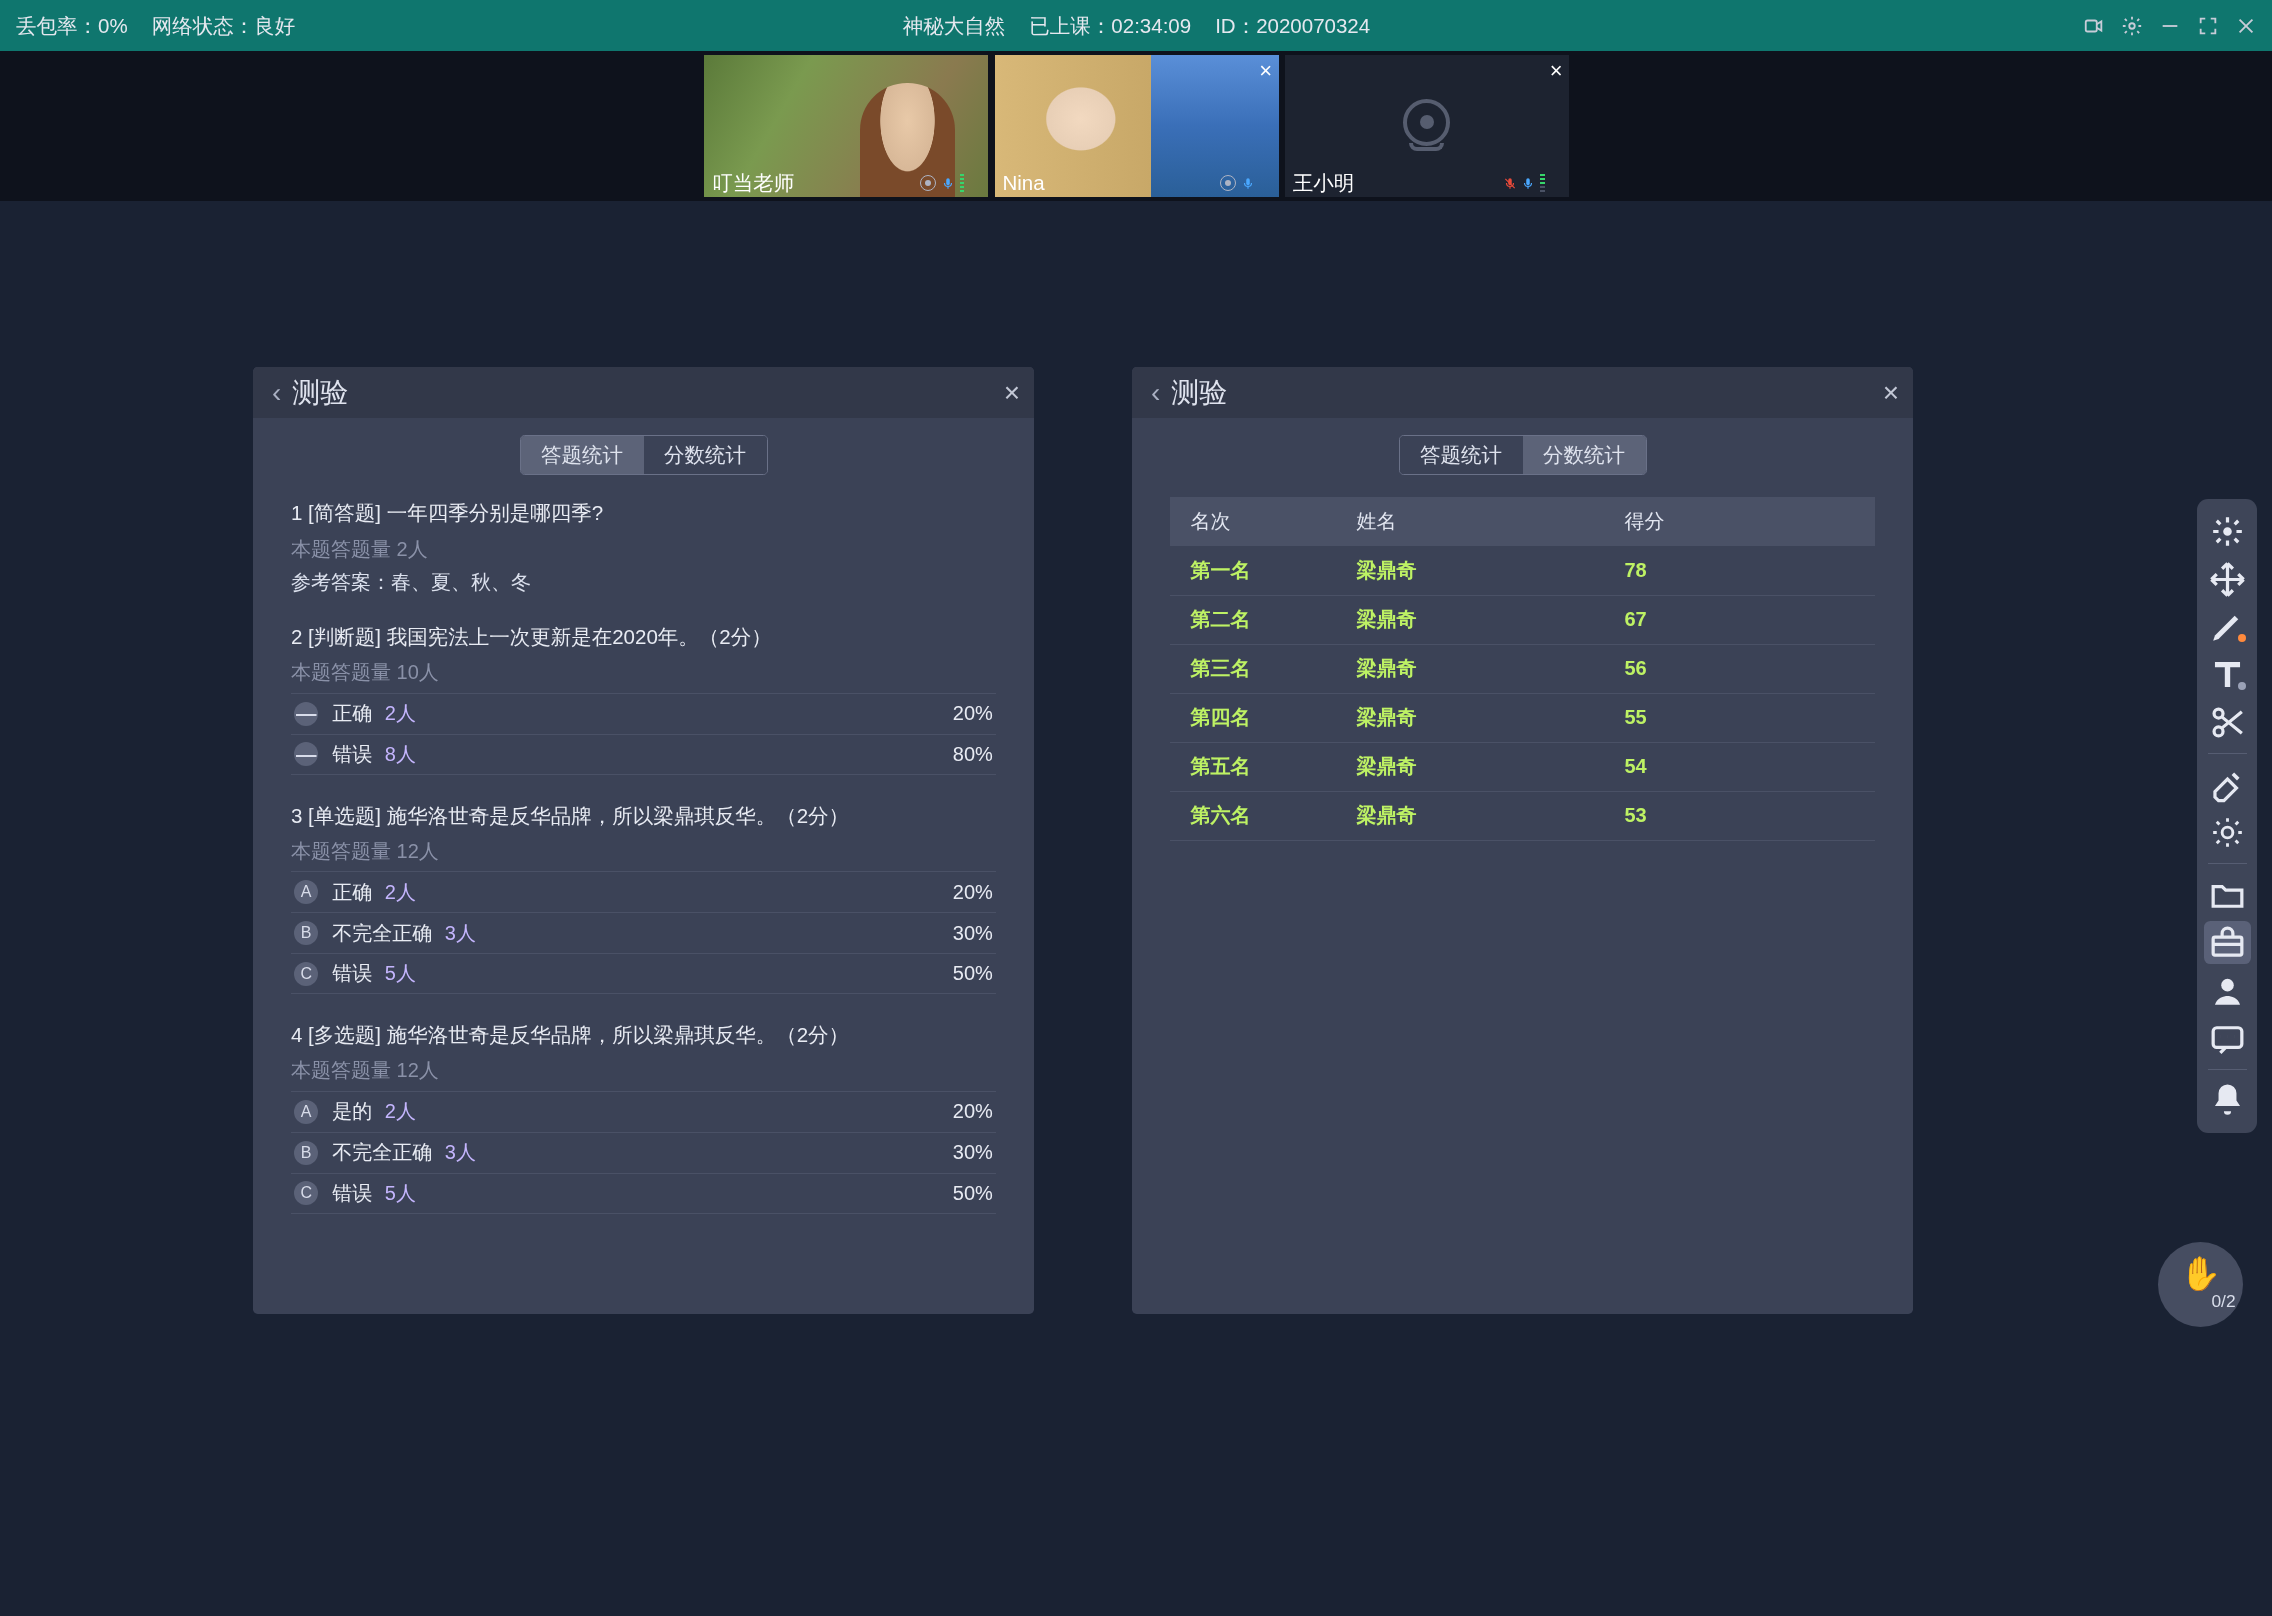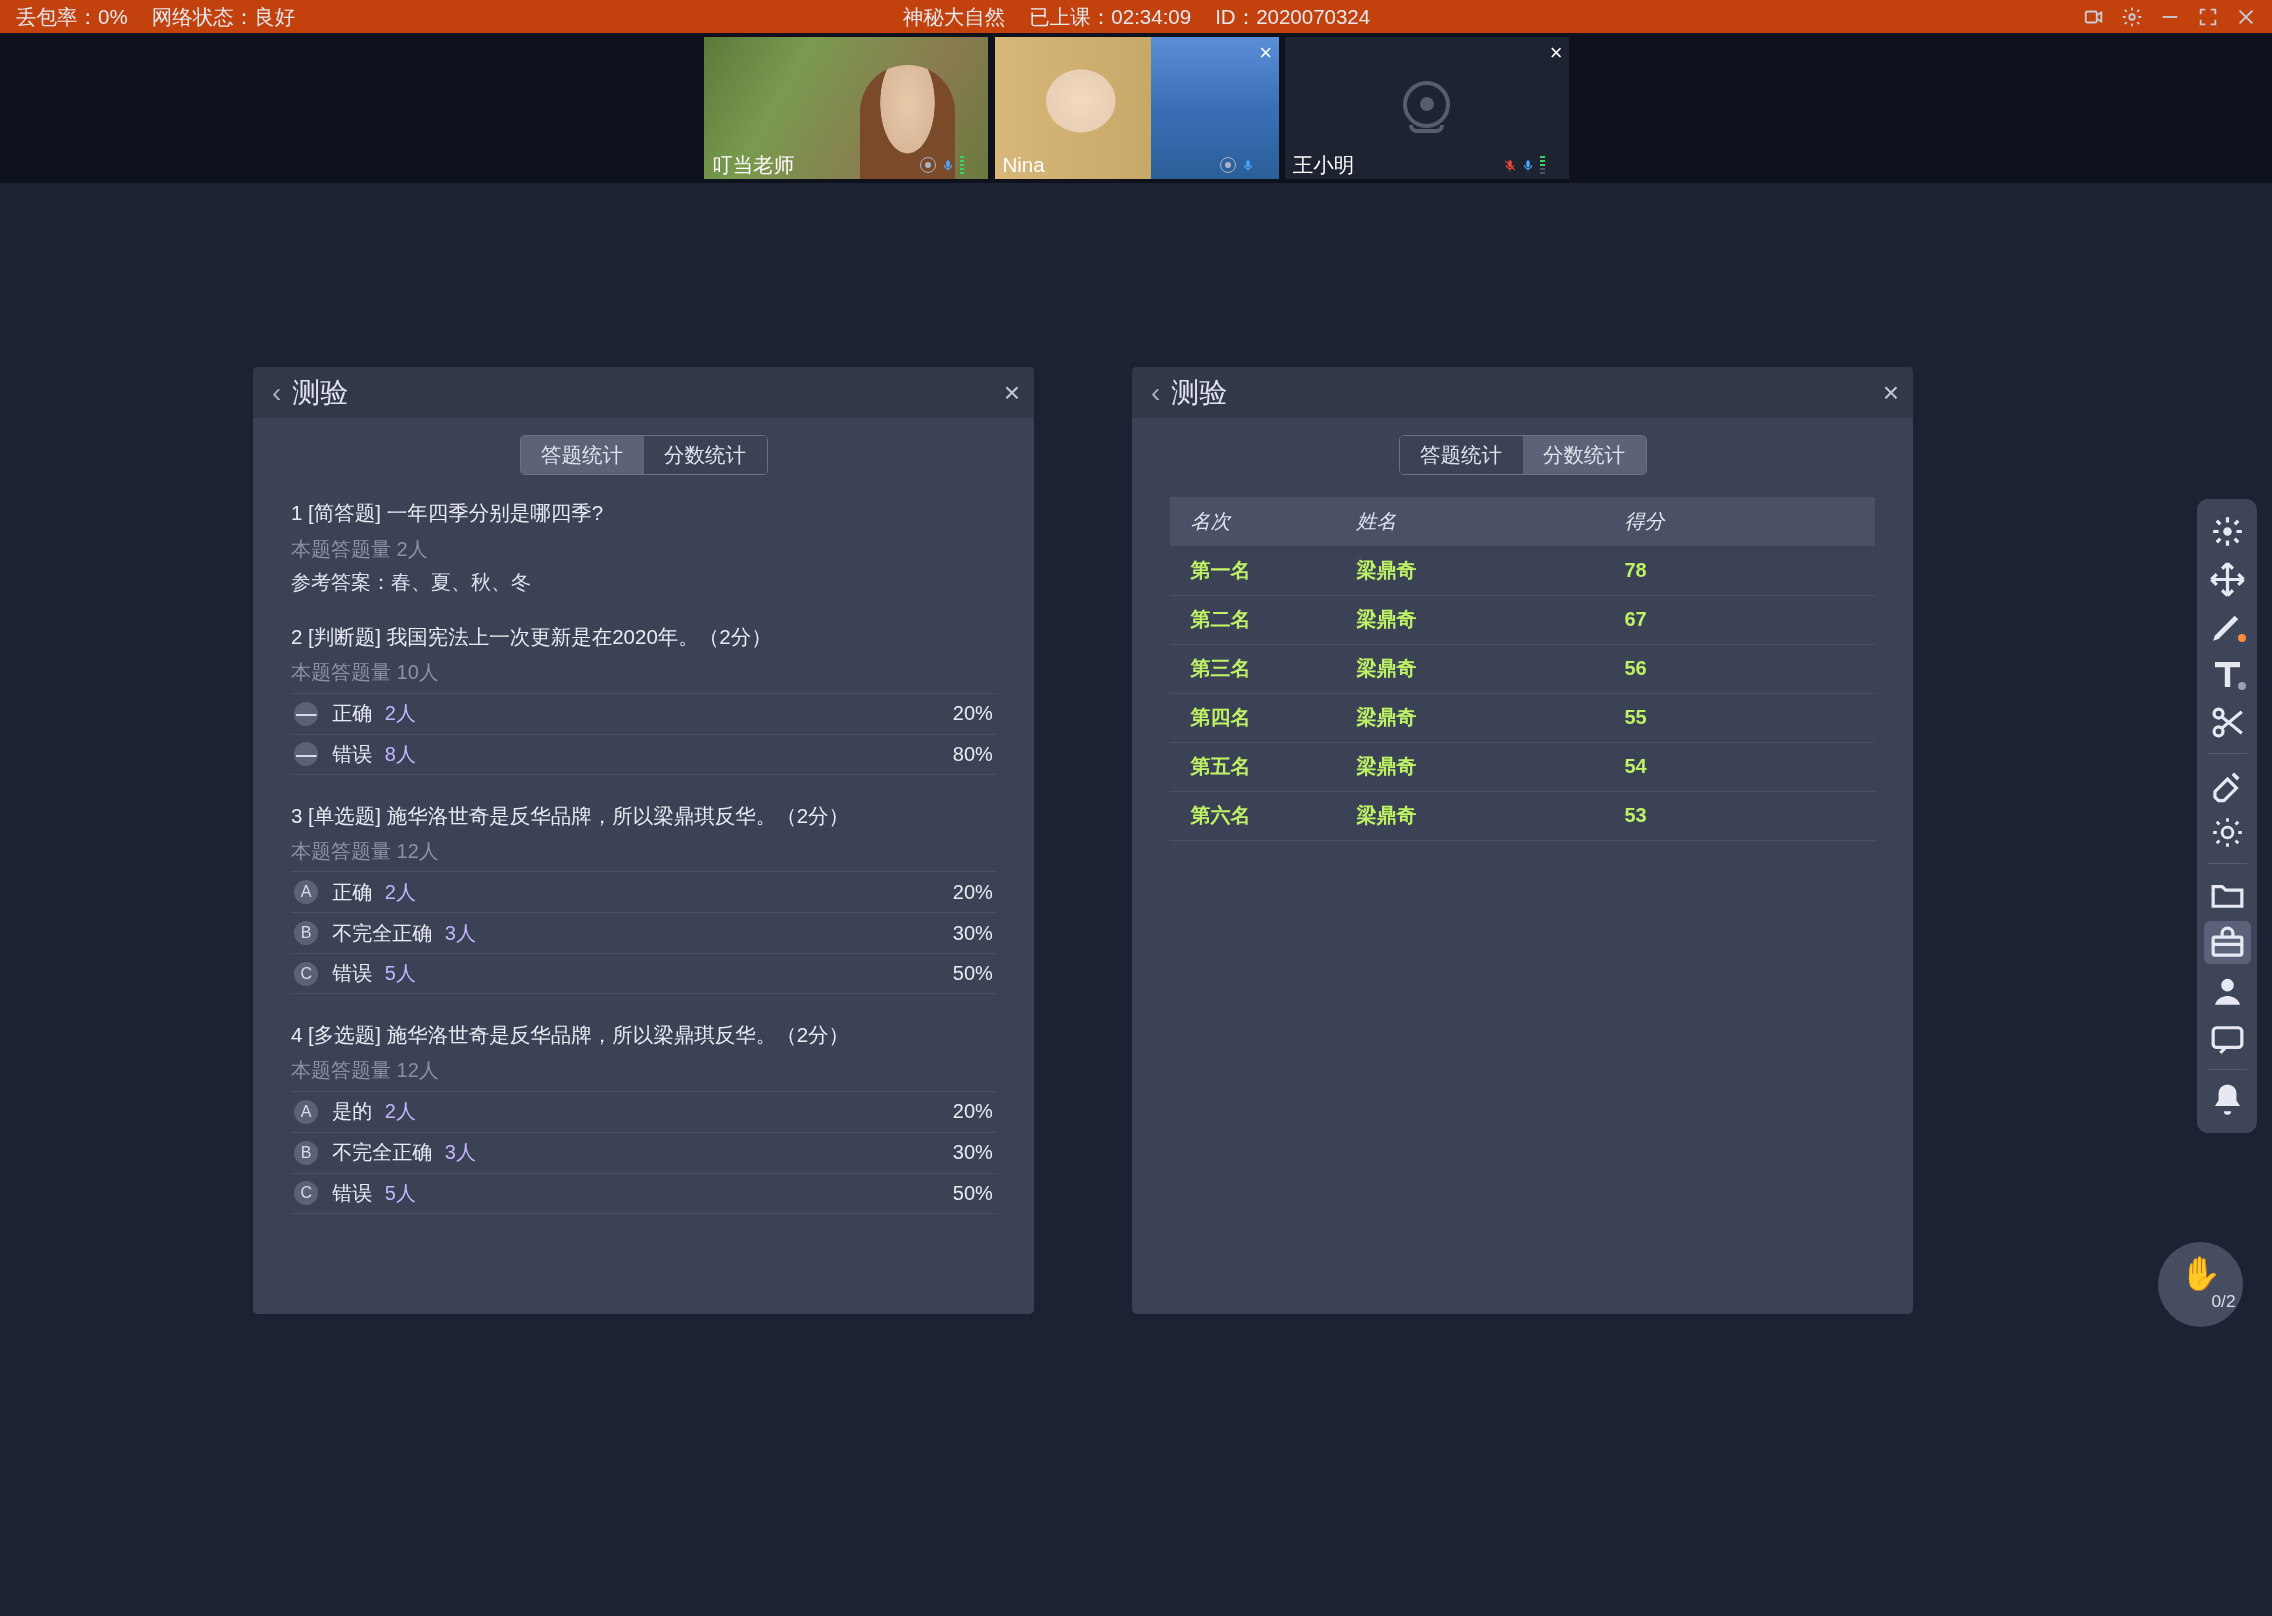--- a/index.html
+++ b/index.html
@@ -1,18 +1,18 @@
 <!DOCTYPE html>
 <html style="font-size:12.6px"><head>
 <meta charset="utf-8">
 <style>
 *{box-sizing:border-box;margin:0;padding:0;font-family:"Microsoft YaHei","PingFang SC",sans-serif;}
 body{background:#1a2233;width:2273px;height:1616px;overflow:hidden;position:relative;color:#d0d5e0;}
 
-.topbar{height:33px;background:#c2410c;display:flex;align-items:center;padding:0 16px;font-size:20.5px;color:#e5e8ef;}
+.topbar{height:51px;background:#0f766e;display:flex;align-items:center;padding:0 16px;font-size:20.5px;color:#e5e8ef;}
 .top-left{display:flex;gap:24px;}
 .top-center{position:absolute;left:50%;transform:translateX(-50%);display:flex;gap:24px;align-items:center;}
 .top-right{position:absolute;right:16px;display:flex;gap:16px;align-items:center;}
 .icn{width:22px;height:22px;display:inline-flex;align-items:center;justify-content:center;color:#c8ccd8;cursor:pointer;}
 
 .video-strip{background:#0e121c;height:150px;display:flex;align-items:center;justify-content:center;gap:6.3px;padding:6.3px 0;}
 .tile{width:284px;height:142px;background:#1d2431;position:relative;overflow:hidden;}
 .tile .fill{position:absolute;inset:0;}
 .tile .close{position:absolute;top:3.2px;right:6.3px;color:#fff;font-size:22px;}
 .tile .bottom{position:absolute;bottom:0;left:0;right:16px;height:28px;display:flex;align-items:center;padding:0 8px;color:#fff;font-size:20.5px;justify-content:space-between;}
@@ -60,21 +60,21 @@
 .opt-row{height:41px;display:flex;align-items:center;border-top:0.8px solid #4a5166;padding:0 3.2px;}
 .opt-row:last-child{border-bottom:0.8px solid #4a5166;}
 .opt-badge{width:24px;height:24px;border-radius:50%;background:#5b6278;color:#d8dcea;font-size:16px;display:flex;align-items:center;justify-content:center;margin-right:14px;flex-shrink:0;}
 .opt-badge.dash{font-size:20.5px;font-weight:700;line-height:1;}
 .opt-text{color:#e8ebf3;font-size:20px;margin-right:12.6px;}
 .opt-count{color:#c4b5fd;font-size:20px;}
 .opt-pct{margin-left:auto;color:#e8ebf3;font-size:20px;}
 
 .stable{width:100%;border-collapse:collapse;margin-top:1.6px;}
 .stable th,.stable td{text-align:left;padding:0 20.5px;height:49px;font-size:20px;font-weight:400;}
-.stable thead th{background:#4a5166;color:#e2e6f1;font-style:italic;}
+.stable thead th{background:#4a5166;color:#e2e6f1;}
 .stable tbody tr{border-top:0.8px solid #4a5166;}
 .stable tbody tr:nth-child(1){border-top:none;}
 .stable tbody td{color:#bef264;font-weight:bold;}
 .stable tbody tr:last-child td{border-bottom:0.8px solid #4a5166;}
 .rank-col{width:166px;}
 .name-col{width:268px;}
 
 .side-tb{position:absolute;right:16px;top:499px;width:60px;background:#3e4558;border-radius:11px;padding:11px 0;display:flex;flex-direction:column;align-items:center;gap:4.7px;}
 .tb-btn{width:47px;height:43px;display:flex;align-items:center;justify-content:center;color:#e6e9f2;cursor:pointer;position:relative;border-radius:6.3px;}
 .tb-btn.sel{background:#5a6178;}

